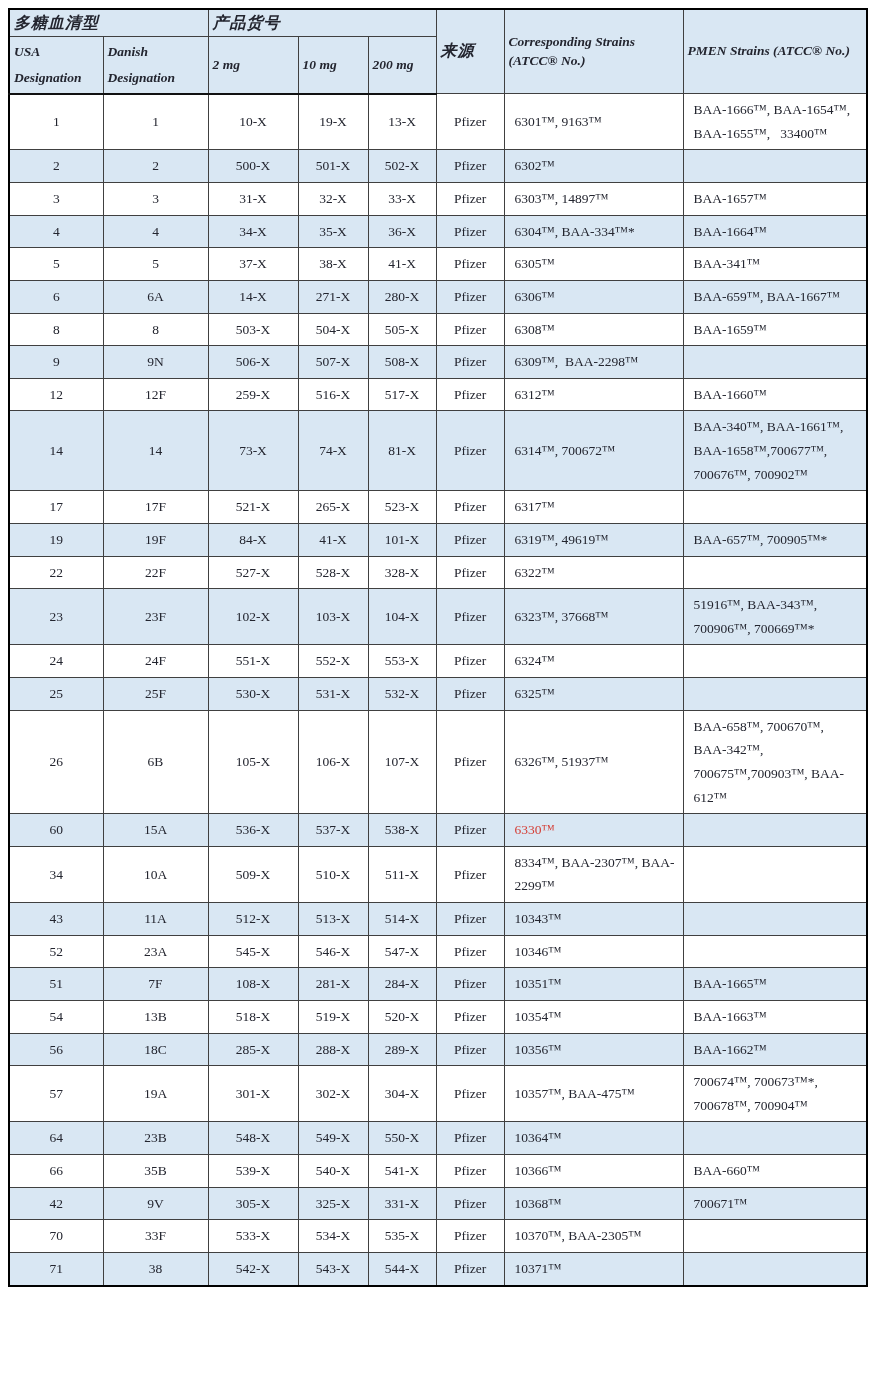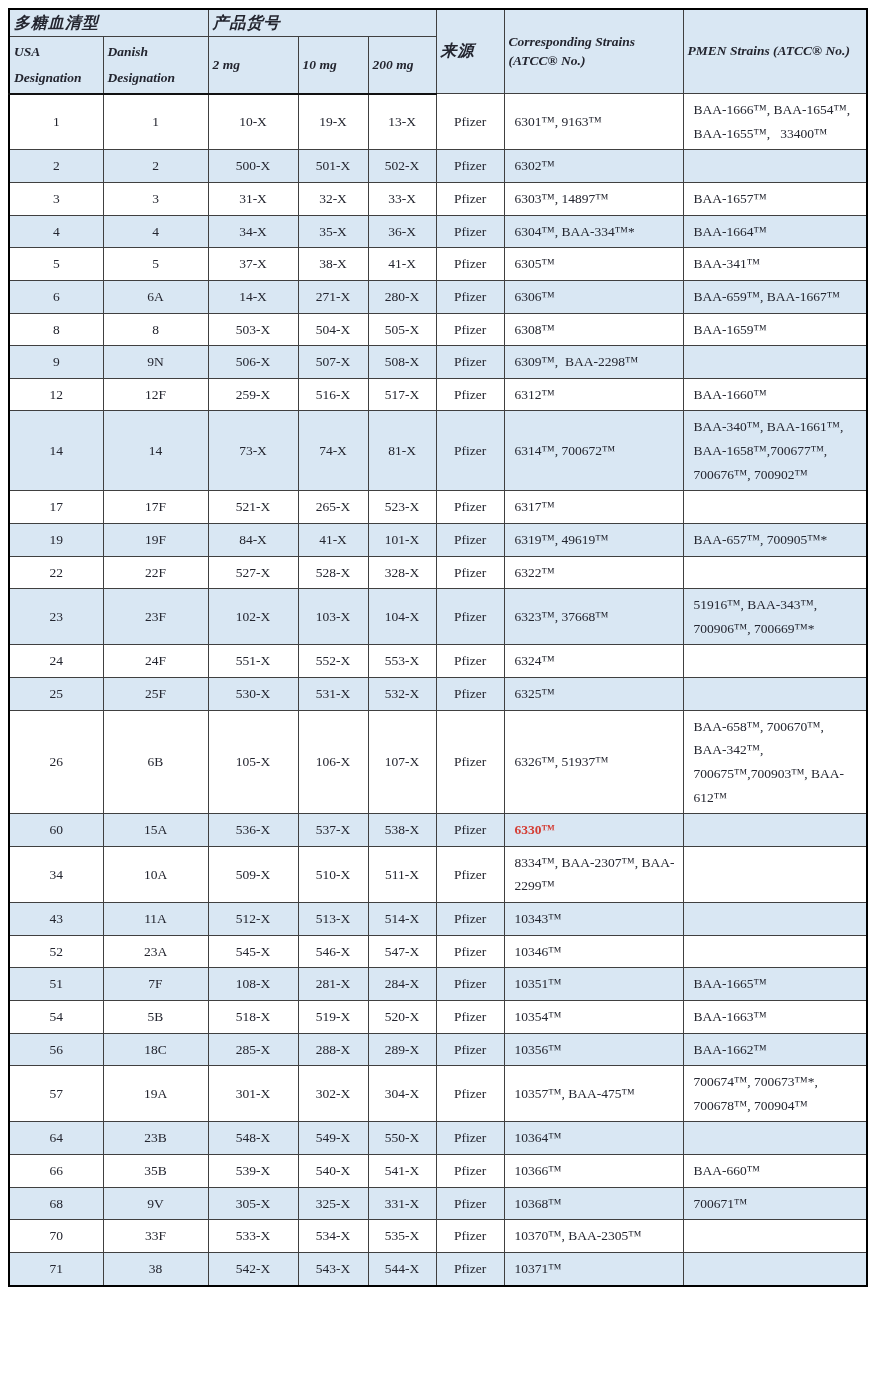--- a/index.html
+++ b/index.html
@@ -48,21 +48,21 @@
   tbody td {
     height: 30px;
     padding: 4px 6px;
     font-size: 13.5px;
     line-height: 1.75;
     vertical-align: middle;
   }
   tbody td.center { text-align: center; }
   tbody td.left { text-align: left; padding-left: 10px; padding-right: 8px; }
   tbody tr:nth-child(even) td { background: var(--alt-color, #d9e7f3); }
-  tbody td.red { color: var(--red-color, #d43c33); font-weight: bold; }
+  tbody td.red { color: var(--red-color, #d43c33); }
 </style>
 </head>
 <body>
 
 <div class="page">
   <table class="strain-table">
     <colgroup>
       <col style="width:94px">
       <col style="width:105px">
       <col style="width:90px">
@@ -304,21 +304,21 @@
           <td class="center">7F</td>
           <td class="center">108-X</td>
           <td class="center">281-X</td>
           <td class="center">284-X</td>
           <td class="center">Pfizer</td>
           <td class="left">10351™</td>
           <td class="left">BAA-1665™</td>
         </tr>
         <tr>
           <td class="center">54</td>
-          <td class="center">5B</td>
+          <td class="center">13B</td>
           <td class="center">518-X</td>
           <td class="center">519-X</td>
           <td class="center">520-X</td>
           <td class="center">Pfizer</td>
           <td class="left">10354™</td>
           <td class="left">BAA-1663™</td>
         </tr>
         <tr>
           <td class="center">56</td>
           <td class="center">18C</td>
@@ -353,21 +353,21 @@
           <td class="center">66</td>
           <td class="center">35B</td>
           <td class="center">539-X</td>
           <td class="center">540-X</td>
           <td class="center">541-X</td>
           <td class="center">Pfizer</td>
           <td class="left">10366™</td>
           <td class="left">BAA-660™</td>
         </tr>
         <tr>
-          <td class="center">68</td>
+          <td class="center">42</td>
           <td class="center">9V</td>
           <td class="center">305-X</td>
           <td class="center">325-X</td>
           <td class="center">331-X</td>
           <td class="center">Pfizer</td>
           <td class="left">10368™</td>
           <td class="left">700671™</td>
         </tr>
         <tr>
           <td class="center">70</td>

